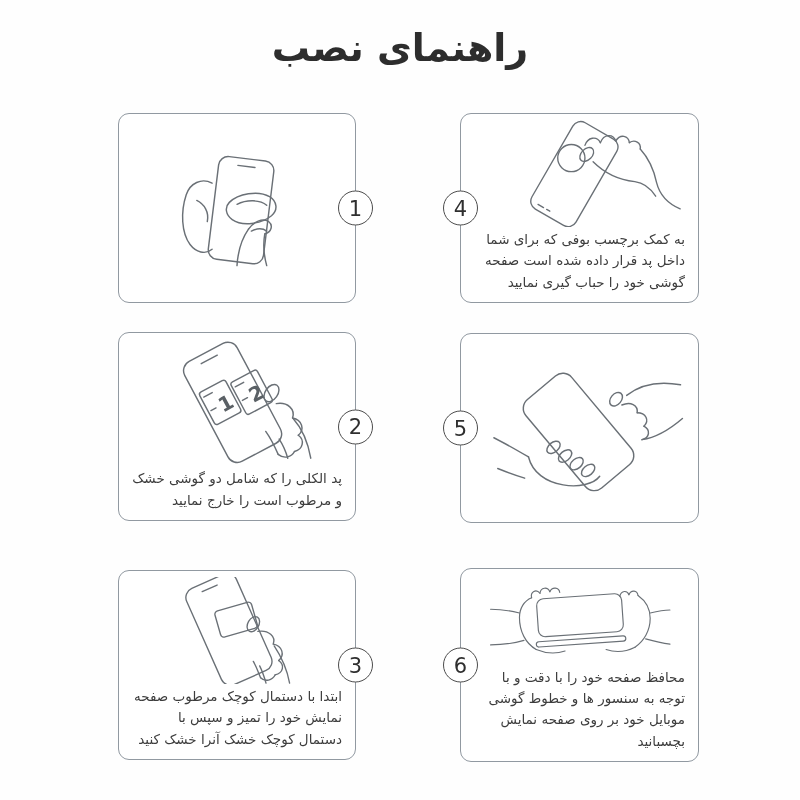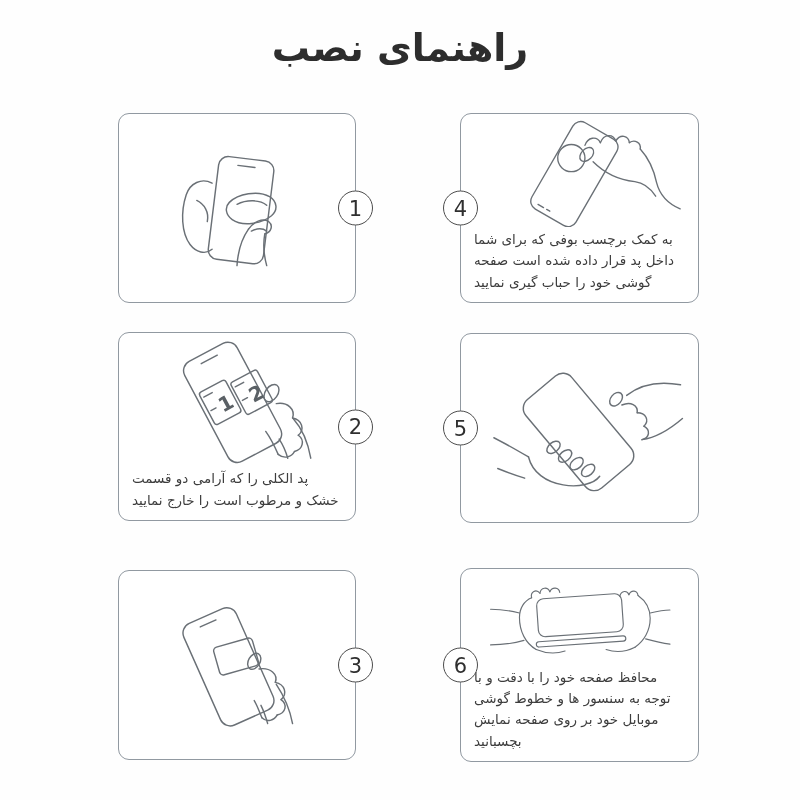--- a/index.html
+++ b/index.html
@@ -33,21 +33,21 @@
     display:flex;align-items:center;justify-content:center;
     font-size:21px;color:#2f2f2f;z-index:2;
   }
   .badge-right{right:-18px;}
   .badge-left{left:-18px;}
   .art{flex:1 1 auto;width:100%;min-height:0;padding:6px 4px 0 4px;box-sizing:border-box;}
   .art *{fill:none;stroke:#6a7076;stroke-width:1.5;stroke-linecap:round;stroke-linejoin:round;}
   .art text{fill:#5a6065;stroke:none;font-weight:bold;}
   .caption{
     flex:0 0 auto;margin:2px 0 9px 0;padding:0 13px;
-    direction:rtl;text-align:left;
+    direction:rtl;text-align:right;
     font-size:13.5px;line-height:1.58;color:#3d3d3d;
   }
 </style>
 </head>
 <body>
 
 <div class="page">
 
   <h1 class="title">راهنمای نصب</h1>
 
@@ -95,21 +95,21 @@
         <ellipse cx="155" cy="49" rx="6.5" ry="10" transform="rotate(35 155 49)"></ellipse>
         <path d="M160 60 C 172 58, 180 66, 177 75"></path>
         <path d="M177 75 C 187 77, 190 87, 183 93"></path>
         <path d="M183 93 C 190 98, 188 108, 179 110"></path>
         <path d="M179 110 C 176 116, 168 118, 162 113"></path>
         <path d="M162 113 C 158 104, 154 96, 149 89"></path>
         <path d="M172 117 C 170 110, 167 103, 163 97"></path>
         <path d="M196 117 C 193 100, 187 86, 178 76"></path>
       </g>
     </svg>
-    <p class="caption">پد الکلی را که آرامی دو قسمت خشک و مرطوب است را خارج نمایید</p>
+    <p class="caption">پد الکلی را که شامل دو گوشی خشک و مرطوب است را خارج نمایید</p>
     <div class="badge badge-right">
       <span>2</span>
     </div>
   </div>
 
   <div class="card c3">
     <svg class="art" viewBox="0 0 238 118">
       <g transform="rotate(-24 110 60)">
         <rect x="81" y="0" width="60" height="116" rx="11"></rect>
         <line x1="101" y1="8" x2="119" y2="8"></line>
@@ -121,20 +121,21 @@
         <ellipse cx="137" cy="52" rx="6" ry="9" transform="rotate(30 137 52)"></ellipse>
         <path d="M142 60 C 154 58, 162 66, 159 74"></path>
         <path d="M159 74 C 169 76, 172 86, 165 92"></path>
         <path d="M165 92 C 172 97, 170 106, 161 108"></path>
         <path d="M161 108 C 158 114, 150 116, 145 111"></path>
         <path d="M145 111 C 142 104, 140 98, 137 93"></path>
         <path d="M151 117 C 149 110, 147 104, 144 98"></path>
         <path d="M177 117 C 174 101, 168 88, 160 76"></path>
       </g>
     </svg>
+    <p class="caption">ابتدا با دستمال کوچک مرطوب صفحه نمایش خود را تمیز و سپس با دستمال کوچک خشک آنرا خشک کنید</p>
     <div class="badge badge-right">
       <span>3</span>
     </div>
   </div>
 
   <div class="card c4">
     <svg class="art" viewBox="0 0 238 118">
       <g transform="rotate(30 112 60)">
         <rect x="85" y="4" width="56" height="110" rx="10"></rect>
         <line x1="95" y1="108" x2="102" y2="108"></line>

